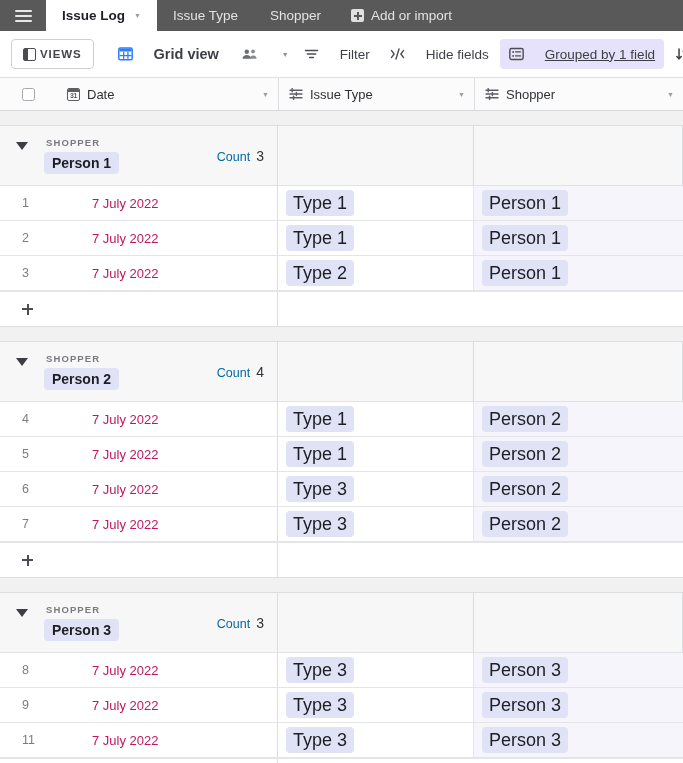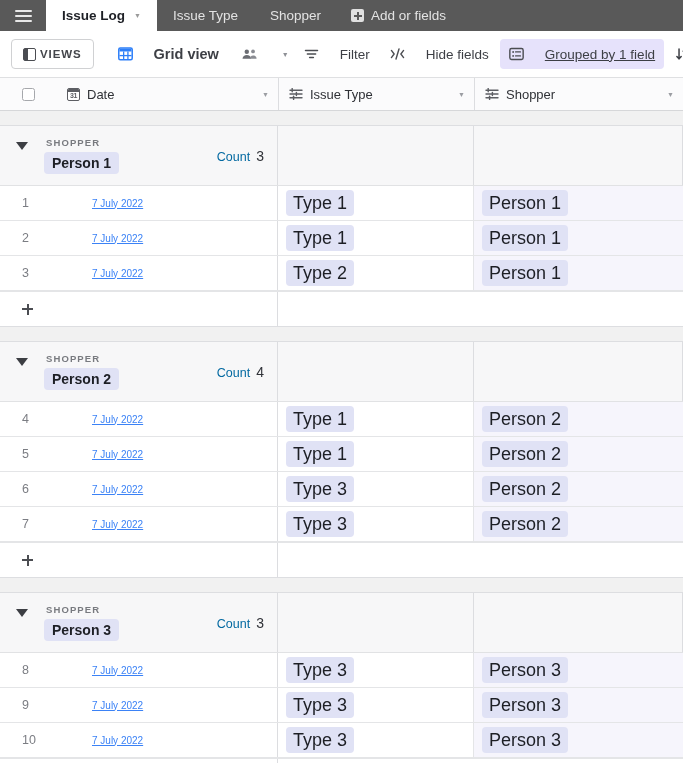--- a/index.html
+++ b/index.html
@@ -290,23 +290,22 @@
   }
   .row:last-child { border-bottom: none; }
   .c-num {
     width: 44px; flex: none;
     display: flex; align-items: center; padding-left: 22px;
     font-size: 12.5px; color: #7b7d83;
   }
   .c-date {
     width: 234px; flex: none;
     display: flex; align-items: center; padding-left: 48px;
-    font-size: 10px; color: #3b82f6;
+    font-size: 13px; color: #be185d;
     border-right: 1px solid #dcdde0;
-    text-decoration: underline;
   }
   .c-type {
     width: 196px; flex: none;
     display: flex; align-items: center; padding-left: 8px;
     border-right: 1px solid #e4e5e7;
   }
   .c-shop {
     width: 209px; flex: none;
     display: flex; align-items: center; padding-left: 8px;
     background: #f6f5fc;
@@ -360,21 +359,21 @@
   </div>
   <div class="tab">
     <span>Issue Type</span>
   </div>
   <div class="tab">
     <span>Shopper</span>
   </div>
 
   <div class="addtab">
     <span class="plus-box"></span>
-    <span>Add or fields</span>
+    <span>Add or import</span>
   </div>
 </div>
 
 <div class="toolbar">
 
   <div class="views-btn">
     <span class="ic-sidebar"></span>
     <span class="label">VIEWS</span>
   </div>
 
@@ -630,21 +629,21 @@
           <div class="c-num">9</div>
           <div class="c-date">7 July 2022</div>
           <div class="c-type">
             <span class="chip">Type 3</span>
           </div>
           <div class="c-shop">
             <span class="chip">Person 3</span>
           </div>
         </div>
         <div class="row">
-          <div class="c-num">10</div>
+          <div class="c-num">11</div>
           <div class="c-date">7 July 2022</div>
           <div class="c-type">
             <span class="chip">Type 3</span>
           </div>
           <div class="c-shop">
             <span class="chip">Person 3</span>
           </div>
         </div>
         <div class="addrow">
           <div class="ar-left"></div>

